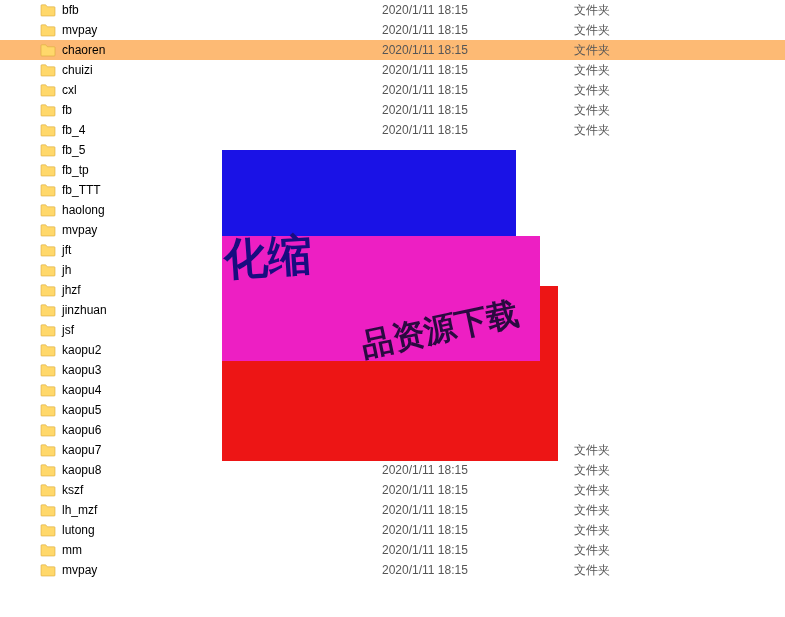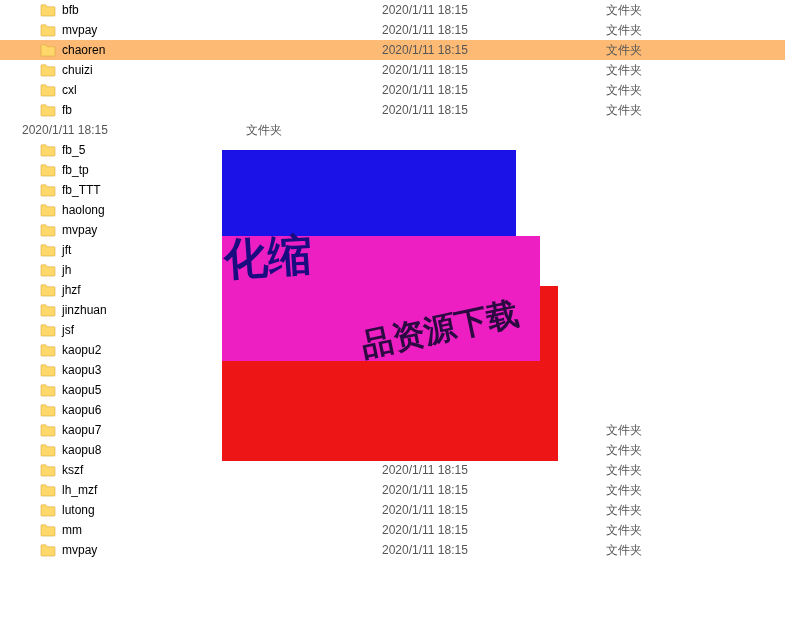--- a/index.html
+++ b/index.html
@@ -44,21 +44,21 @@
   .name-text { }
   .date-col {
     width: 160px;
     color: #555;
     text-align: left;
     margin-left: 11px;
   }
   .type-col {
     width: 100px;
     color: #555;
-    text-align: right;
+    text-align: center;
   }
   
   .overlay {
     position: absolute;
     pointer-events: none;
   }
   .ov-blue {
     left: 222px; top: 150px;
     width: 294px; height: 86px;
     background: #1a12e6;
@@ -159,20 +159,28 @@
           <svg width="16" height="14" viewBox="0 0 16 14">
             <path d="M1 3.2 L1 12.2 Q1 13 1.8 13 L14.2 13 Q15 13 15 12.2 L15 4.6 Q15 3.8 14.2 3.8 L7.4 3.8 L6.1 2.2 Q5.8 1.8 5.3 1.8 L1.8 1.8 Q1 1.8 1 2.6 Z" fill="#ffd86b" stroke="#d9a93b" stroke-width="0.6"></path>
           </svg>
         </span>
         <span class="name-text">fb</span>
       </div>
       <div class="date-col">2020/1/11 18:15</div>
       <div class="type-col">文件夹</div>
     </div>
     <div class="file-row">
+      <div class="name-col">
+        <span class="folder-icon">
+          <svg width="16" height="14" viewBox="0 0 16 14">
+            <path d="M1 3.2 L1 12.2 Q1 13 1.8 13 L14.2 13 Q15 13 15 12.2 L15 4.6 Q15 3.8 14.2 3.8 L7.4 3.8 L6.1 2.2 Q5.8 1.8 5.3 1.8 L1.8 1.8 Q1 1.8 1 2.6 Z" fill="#ffd86b" stroke="#d9a93b" stroke-width="0.6"></path>
+          </svg>
+        </span>
+        <span class="name-text">fb_4</span>
+      </div>
       <div class="date-col">2020/1/11 18:15</div>
       <div class="type-col">文件夹</div>
     </div>
     <div class="file-row">
       <div class="name-col">
         <span class="folder-icon">
           <svg width="16" height="14" viewBox="0 0 16 14">
             <path d="M1 3.2 L1 12.2 Q1 13 1.8 13 L14.2 13 Q15 13 15 12.2 L15 4.6 Q15 3.8 14.2 3.8 L7.4 3.8 L6.1 2.2 Q5.8 1.8 5.3 1.8 L1.8 1.8 Q1 1.8 1 2.6 Z" fill="#ffd86b" stroke="#d9a93b" stroke-width="0.6"></path>
           </svg>
         </span>
@@ -302,20 +310,32 @@
       <div class="type-col"></div>
     </div>
     <div class="file-row">
       <div class="name-col">
         <span class="folder-icon">
           <svg width="16" height="14" viewBox="0 0 16 14">
             <path d="M1 3.2 L1 12.2 Q1 13 1.8 13 L14.2 13 Q15 13 15 12.2 L15 4.6 Q15 3.8 14.2 3.8 L7.4 3.8 L6.1 2.2 Q5.8 1.8 5.3 1.8 L1.8 1.8 Q1 1.8 1 2.6 Z" fill="#ffd86b" stroke="#d9a93b" stroke-width="0.6"></path>
           </svg>
         </span>
         <span class="name-text">kaopu3</span>
+      </div>
+      <div class="date-col"></div>
+      <div class="type-col"></div>
+    </div>
+    <div class="file-row">
+      <div class="name-col">
+        <span class="folder-icon">
+          <svg width="16" height="14" viewBox="0 0 16 14">
+            <path d="M1 3.2 L1 12.2 Q1 13 1.8 13 L14.2 13 Q15 13 15 12.2 L15 4.6 Q15 3.8 14.2 3.8 L7.4 3.8 L6.1 2.2 Q5.8 1.8 5.3 1.8 L1.8 1.8 Q1 1.8 1 2.6 Z" fill="#ffd86b" stroke="#d9a93b" stroke-width="0.6"></path>
+          </svg>
+        </span>
+        <span class="name-text">kaopu4</span>
       </div>
       <div class="date-col"></div>
       <div class="type-col"></div>
     </div>
     <div class="file-row">
       <div class="name-col">
         <span class="folder-icon">
           <svg width="16" height="14" viewBox="0 0 16 14">
             <path d="M1 3.2 L1 12.2 Q1 13 1.8 13 L14.2 13 Q15 13 15 12.2 L15 4.6 Q15 3.8 14.2 3.8 L7.4 3.8 L6.1 2.2 Q5.8 1.8 5.3 1.8 L1.8 1.8 Q1 1.8 1 2.6 Z" fill="#ffd86b" stroke="#d9a93b" stroke-width="0.6"></path>
           </svg>

